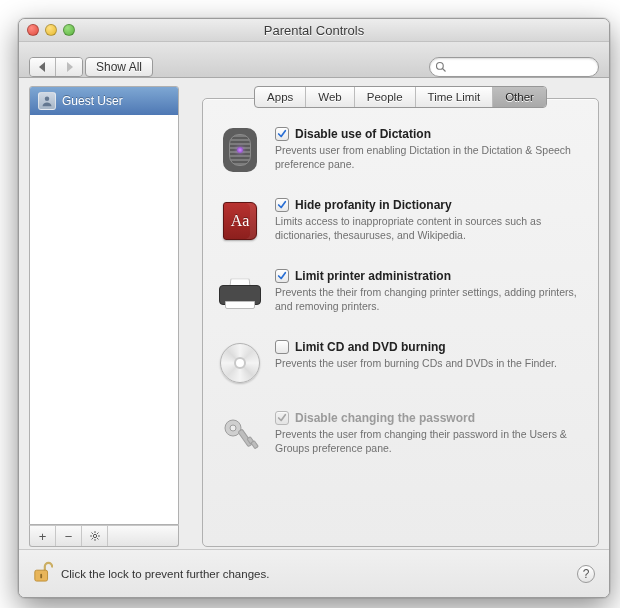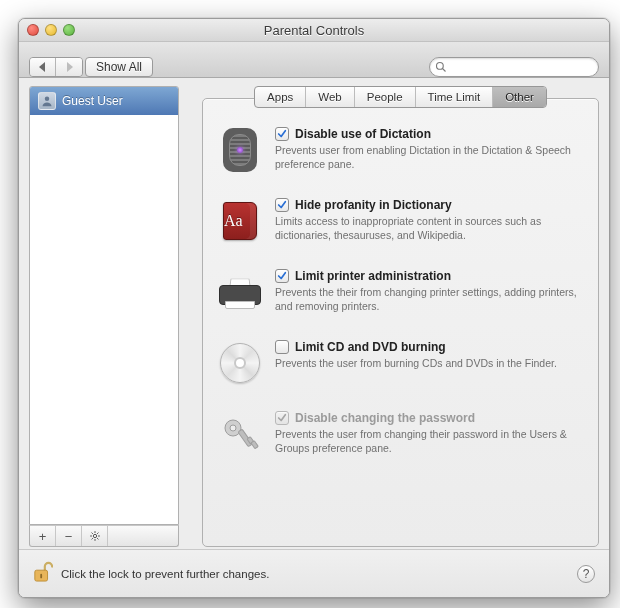--- a/index.html
+++ b/index.html
@@ -143,21 +143,21 @@
     width:18px; height:18px; border-radius:50%; border:1px solid #9a9a9a;
     background:linear-gradient(#fff,#e4e4e4);
     display:flex; align-items:center; justify-content:center; font-size:12px; color:#555;
   }
 
   
   .mic-shell { width:34px; height:44px; background:#5d5d5d; border-radius:10px; display:flex; align-items:center; justify-content:center; }
   .mic-grill { width:22px; height:32px; border-radius:10px; border:1px solid #8a8a8a; background:repeating-linear-gradient(0deg,#7c7c7c 0,#7c7c7c 2px,#5a5a5a 2px,#5a5a5a 4px); position:relative; }
   .mic-led { position:absolute; left:50%; top:50%; margin-left:-3px; margin-top:-3px; width:6px; height:6px; border-radius:50%; background:radial-gradient(#d28cff,#7d3ebd); box-shadow:0 0 4px #b27fe0; }
 
-  .book { width:34px; height:38px; background:linear-gradient(#b83230,#8c1f1d); border-radius:3px 6px 6px 3px; border:1px solid #5e1413; display:flex; align-items:center; justify-content:flex-start; box-shadow:inset -6px 0 0 rgba(255,255,255,.08), 0 1px 2px rgba(0,0,0,.3); }
+  .book { width:34px; height:38px; background:linear-gradient(#b83230,#8c1f1d); border-radius:3px 6px 6px 3px; border:1px solid #5e1413; display:flex; align-items:center; justify-content:center; box-shadow:inset -6px 0 0 rgba(255,255,255,.08), 0 1px 2px rgba(0,0,0,.3); }
   .book span { font-family:Georgia,serif; font-size:16px; color:#fff; text-shadow:0 -1px 0 rgba(0,0,0,.4); }
 
   .printer { width:46px; height:34px; position:relative; }
   .printer .body { position:absolute; left:2px; right:2px; bottom:4px; top:10px; background:#4a4a4a; border-radius:4px; border:1px solid #2f2f2f; }
   .printer .tray { position:absolute; left:8px; right:8px; bottom:0; height:8px; background:#fff; border:1px solid #bbb; border-radius:0 0 2px 2px; }
   .printer .paper { position:absolute; left:12px; right:12px; top:0; height:14px; background:#fff; border:1px solid #bbb; transform:perspective(40px) rotateX(30deg); transform-origin:bottom; }
 
   .disc { width:40px; height:40px; border-radius:50%; background:
     conic-gradient(#f4f4f4,#e0e0e0,#f4f4f4,#dcdcdc,#f4f4f4,#e0e0e0,#f4f4f4,#dcdcdc,#f4f4f4);
     border:1px solid #b4b4b4; display:flex; align-items:center; justify-content:center;

